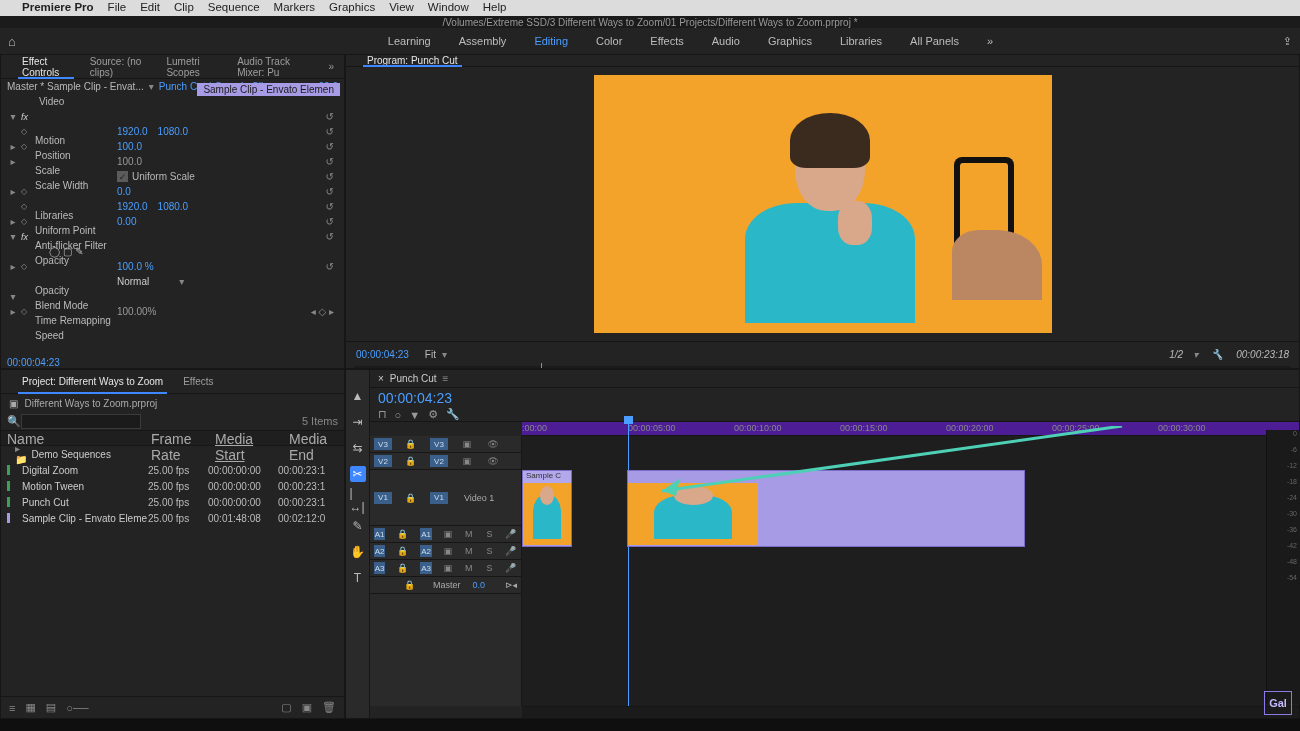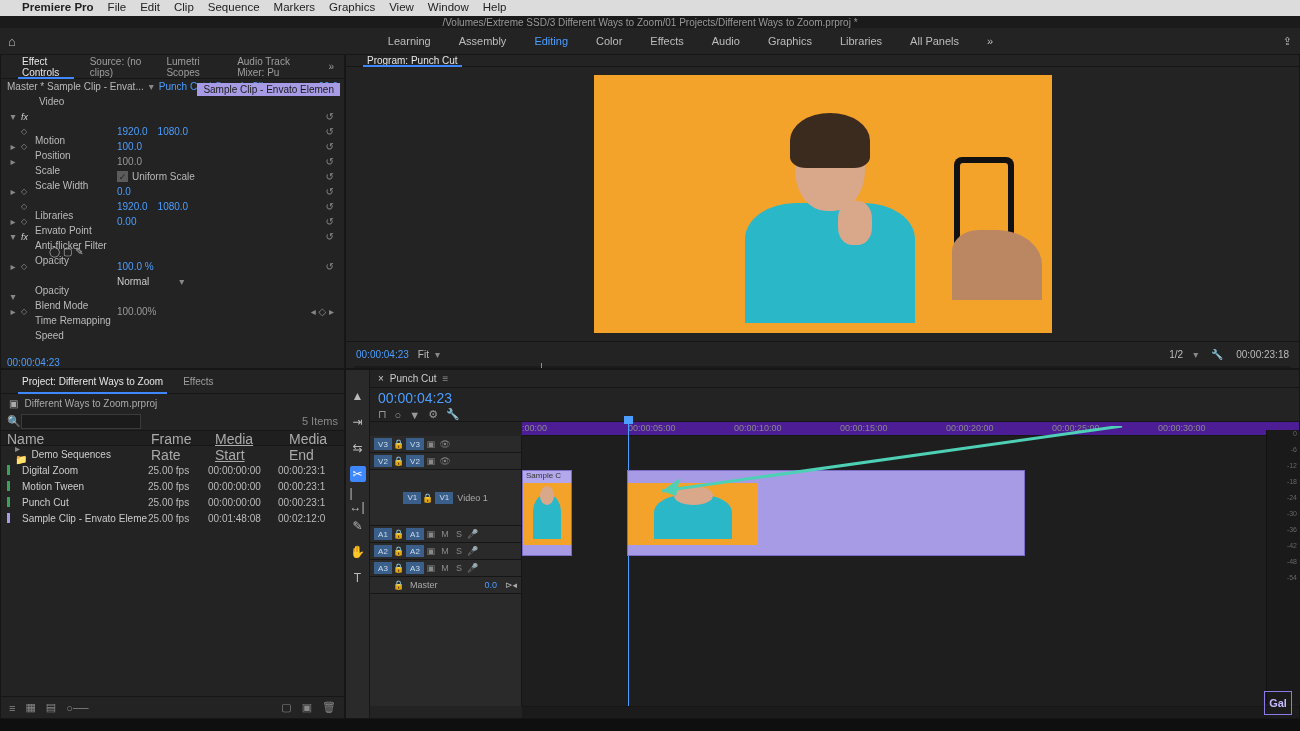--- a/index.html
+++ b/index.html
@@ -66,22 +66,22 @@
 .hair { width: 80px; height: 55px; background: #3b2b1f; border-radius: 50% 50% 20% 20%; position: absolute; left: 50px; top: -8px; }
 .shirt { width: 170px; height: 120px; background: #2ab8c9; border-radius: 30% 30% 0 0; position: absolute; left: 5px; top: 82px; }
 .arm { width: 48px; height: 100px; background: #2ab8c9; position: absolute; left: 90px; top: 95px; transform: rotate(-25deg); border-radius: 20px; }
 .hand { width: 34px; height: 44px; background: #d9a789; position: absolute; left: 98px; top: 80px; border-radius: 40%; }
 .phone { position: absolute; right: 38px; top: 82px; width: 60px; height: 100px; background: #111; border-radius: 8px; }
 .phone-screen { position: absolute; inset: 6px; background: #f4a32a; border-radius: 3px; }
 .phone-hand { position: absolute; right: 10px; top: 155px; width: 90px; height: 70px; background: #bb8763; border-radius: 30% 50% 0 0; }
 .prog-ctrl { height: 56px; background: #232323; border-top: 1px solid #161616; }
 .prog-ctrl .row1 { display: flex; align-items: center; height: 24px; padding: 0 10px; font-size: 10px; }
 .prog-ctrl .tc1 { color: #4b9eff; }
-.prog-ctrl .fit { margin-left: 9px; color: #bbb; }
-.prog-ctrl .right { margin-left: auto; color: #bbb; }
+.prog-ctrl .fit { margin-left: 16px; color: #bbb; }
+.prog-ctrl .right { margin-left: auto; color: #bbb; font-style: italic; }
 .prog-ctrl .right span { margin-left: 10px; }
 .prog-ctrl .scrub { height: 10px; background: #1b1b1b; margin: 0 8px; position: relative; }
 .prog-ctrl .scrub .ph { position: absolute; left: 20%; top: -3px; width: 1px; height: 16px; background: #4b9eff; }
 
 
 .project { display: flex; flex-direction: column; }
 .project .hdr { display: flex; align-items: center; height: 18px; font-size: 10px; padding: 0 8px; color: #aaa; }
 .project .search { display: flex; align-items: center; height: 18px; padding: 0 6px; color: #888; }
 .project .search input { background: #1b1b1b; border: 1px solid #3a3a3a; color: #bbb; font-size: 10px; padding: 1px 4px; width: 120px; }
 .project .cols { display: flex; height: 16px; font-size: 14px; color: #aaa; background: #1f1f1f; border-top: 1px solid #161616; border-bottom: 1px solid #161616; padding: 0 6px; gap: 4px; }
@@ -106,28 +106,28 @@
 .toolcol { width: 24px; background: #2a2a2a; border-right: 1px solid #161616; display: flex; flex-direction: column; align-items: center; padding-top: 18px; gap: 10px; }
 .toolcol .tool { width: 16px; height: 16px; color: #bbb; font-size: 12px; display: flex; align-items: center; justify-content: center; }
 .toolcol .tool.active { background: #3f87ff; color: #fff; border-radius: 2px; }
 .tl-body { flex: 1; display: flex; flex-direction: column; position: relative; }
 .tl-tab { height: 18px; display: flex; align-items: center; padding: 0 8px; font-size: 10px; color: #ccc; border-bottom: 1px solid #161616; }
 .tl-tc { padding: 2px 8px; font-size: 14px; color: #4b9eff; }
 .tl-ruler { height: 14px; background: #4c1d95; border-bottom: 1px solid #161616; position: relative; margin-left: 152px; font-size: 9px; color: #888; }
 .tl-ruler span { position: absolute; top: 1px; }
 .tl-tracks { flex: 1; display: flex; }
 .tl-headers { width: 152px; background: #2a2a2a; border-right: 1px solid #161616; }
-.tl-trk { height: 17px; border-bottom: 1px solid #161616; display: flex; align-items: center; font-size: 9px; color: #aaa; padding: 0 4px; gap: 0; }
+.tl-trk { height: 17px; border-bottom: 1px solid #161616; display: flex; align-items: center; font-size: 9px; color: #aaa; padding: 0 4px; gap: 12px; }
 .tl-trk .tag { width: 18px; height: 12px; background: #3a5f8a; color: #cde; display: inline-flex; align-items: center; justify-content: center; font-size: 8px; }
 .tl-trk .tog { width: 14px; text-align: center; color: #888; }
-.tl-trk.v1 { height: 56px; justify-content: center; }
+.tl-trk.v1 { height: 56px; }
 .tl-clips { flex: 1; position: relative; background: #1e1e1e; }
 .tl-playhead { position: absolute; left: 106px; top: -14px; width: 1px; bottom: 0; background: #4b9eff; }
 .tl-playhead::before { content:""; position:absolute; top:-6px; left:-4px; width:9px; height:8px; background:#4b9eff; }
-.clip { position: absolute; top: 34px; height: 86px; background: #a89be5; border: 1px solid #7b6dc7; }
+.clip { position: absolute; top: 34px; height: 77px; background: #a89be5; border: 1px solid #7b6dc7; }
 .clip .clbl { position: absolute; top: 0; left: 0; right: 0; height: 12px; background: #b3a8ec; font-size: 8px; color: #333; padding: 0 3px; overflow: hidden; white-space: nowrap; }
 .clip .thumb { position: absolute; top: 12px; left: 0; width: 48px; height: 62px; background: #f4a32a; }
 .clip .thumb .sp { position: absolute; left: 20%; top: 20%; width: 60%; height: 70%; background: #2ab8c9; border-radius: 40% 40% 0 0; }
 .clip .thumb .sh { position: absolute; left: 35%; top: 5%; width: 30%; height: 30%; background: #d9a789; border-radius: 50%; }
 .tl-scroll { height: 12px; background: #1b1b1b; border-top: 1px solid #161616; margin-left: 152px; }
 
 .arrow-overlay { position: absolute; pointer-events: none; }
 .gal { position: absolute; right: 8px; bottom: 16px; width: 28px; height: 24px; border: 1px solid #8d7ae5; color: #c6b8ff; font-size: 11px; font-weight: 700; display: flex; align-items: center; justify-content: center; }
 
 .statusbar { height: 12px; background: #0f0f0f; }
@@ -236,21 +236,21 @@
     <div class="prop">
           <span class="tw">▸</span>
           <span class="kf">◇</span>
           <span class="lbl">Libraries</span>
           <span class="val">0.0</span>
           <span class="reset">↺</span>
         </div>
     <div class="prop">
           <span class="tw"></span>
           <span class="kf">◇</span>
-          <span class="lbl">Envato Point</span>
+          <span class="lbl">Uniform Point</span>
           <span class="val">1920.0</span>
           <span class="val">1080.0</span>
           <span class="reset">↺</span>
         </div>
     <div class="prop">
           <span class="tw">▸</span>
           <span class="kf">◇</span>
           <span class="lbl">Anti-flicker Filter</span>
           <span class="val">0.00</span>
           <span class="reset">↺</span>

